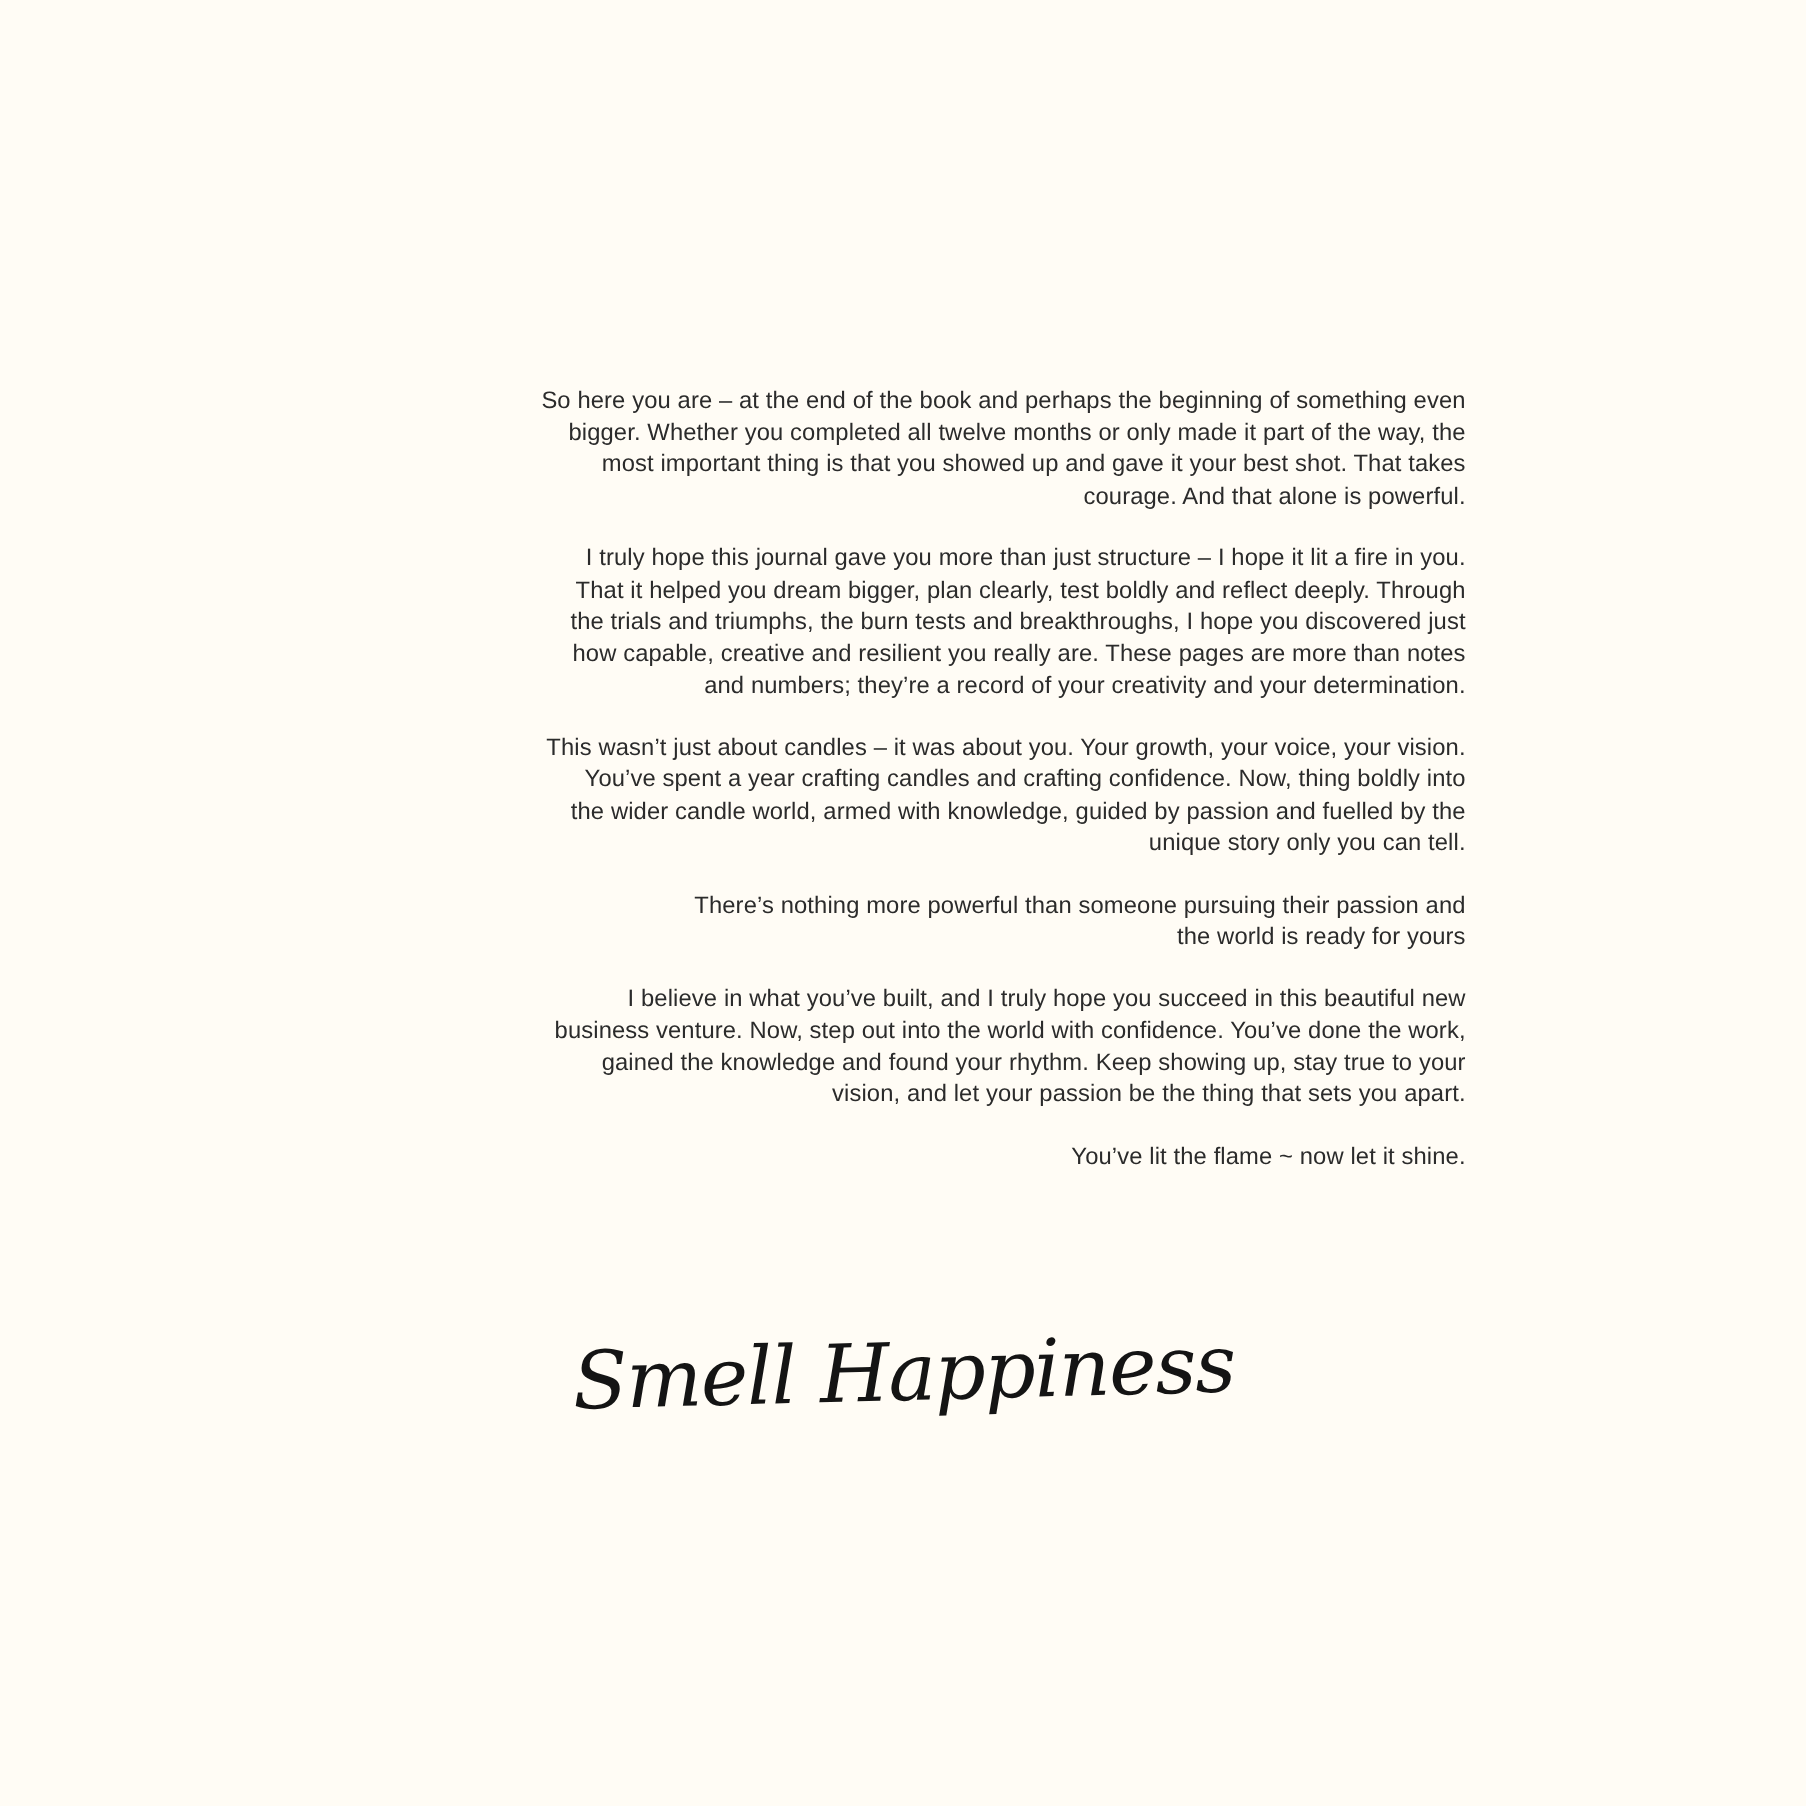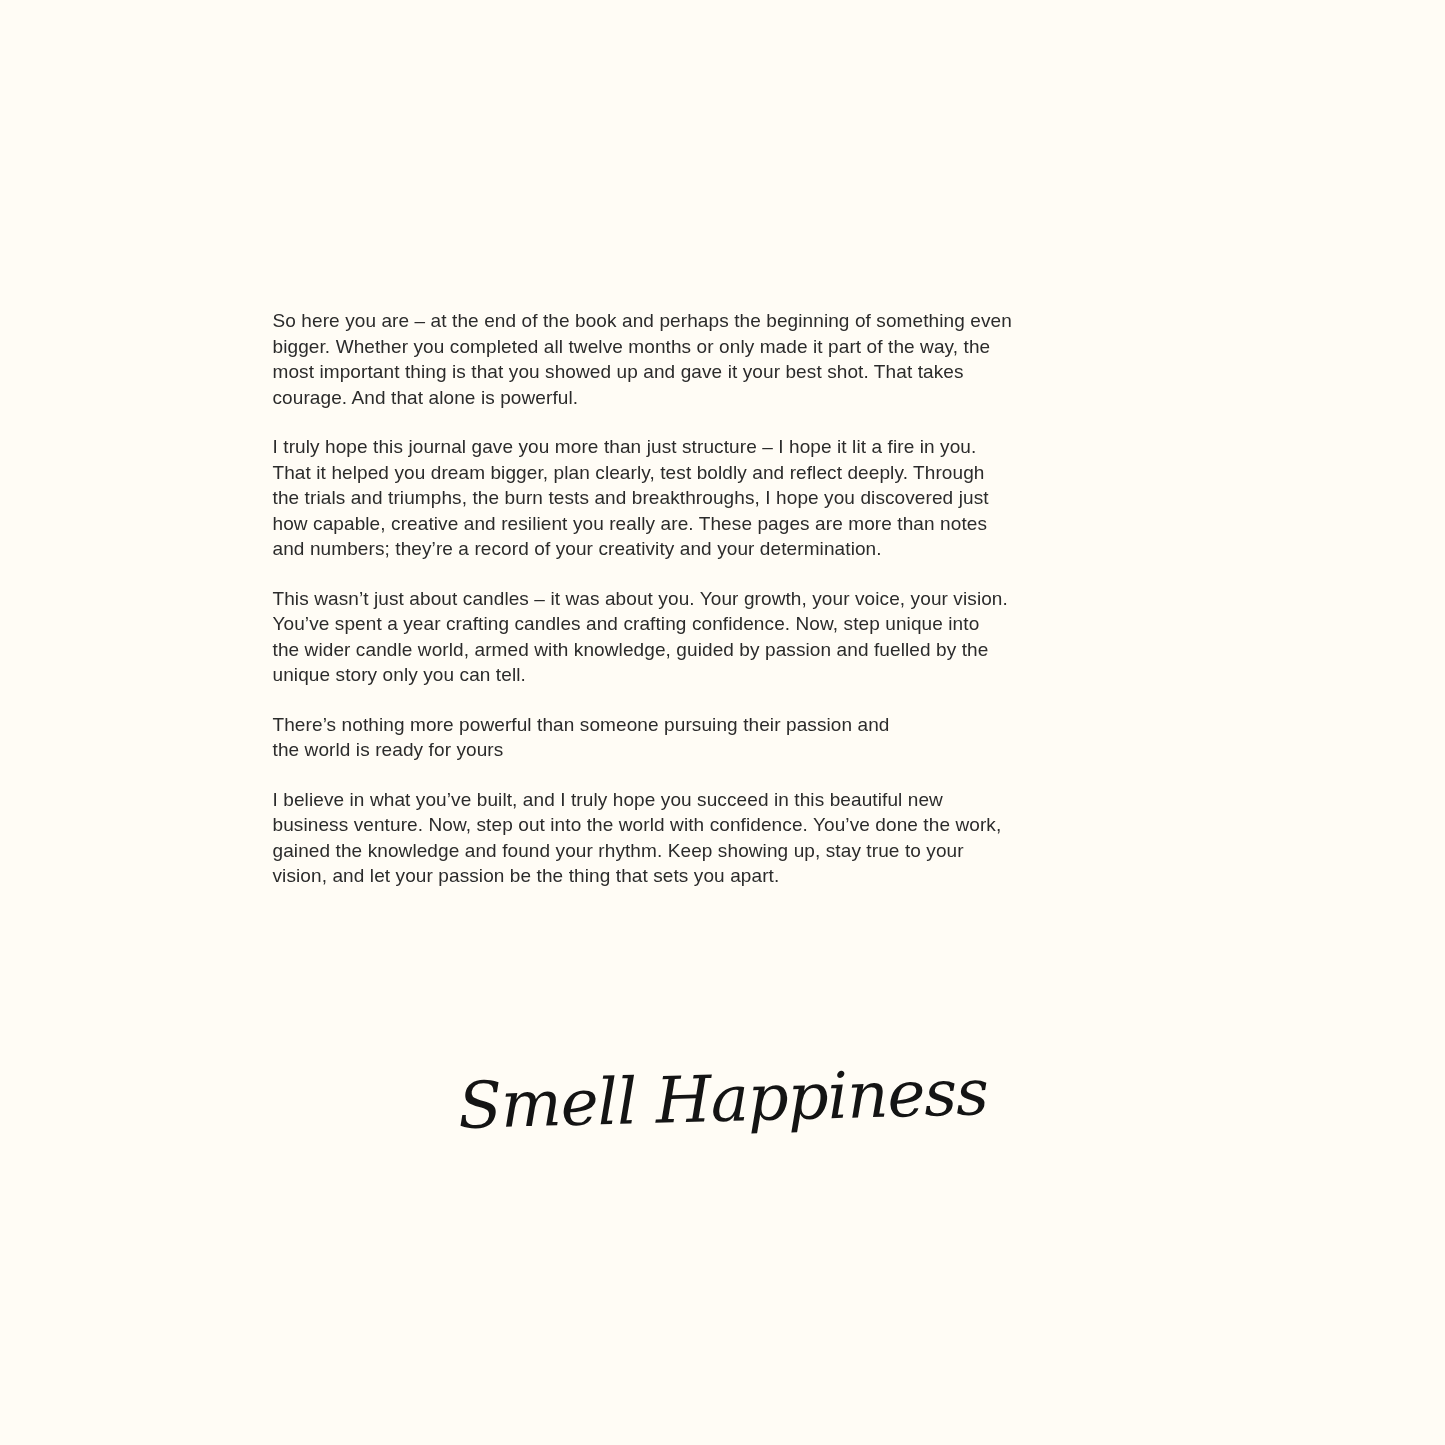--- a/index.html
+++ b/index.html
@@ -18,21 +18,21 @@
     position: absolute;
     inset: 0;
     background: #FFFCF5;
   }
   .closing-message {
     position: absolute;
     top: 308px;
     left: 50%;
     transform: translateX(-50%);
     width: 900px;
-    text-align: left;
+    text-align: right;
     color: #2B2B2B;
     font-size: 19px;
     line-height: 25.5px;
     letter-spacing: 0.1px;
   }
   .closing-message p {
     margin: 0 0 24px 0;
     white-space: pre-line; 
   }
   .closing-message p:last-child {
@@ -62,26 +62,27 @@
     <p>So here you are – at the end of the book and perhaps the beginning of something even
 bigger. Whether you completed all twelve months or only made it part of the way, the
 most important thing is that you showed up and gave it your best shot. That takes
 courage. And that alone is powerful.</p>
     <p>I truly hope this journal gave you more than just structure – I hope it lit a fire in you.
 That it helped you dream bigger, plan clearly, test boldly and reflect deeply. Through
 the trials and triumphs, the burn tests and breakthroughs, I hope you discovered just
 how capable, creative and resilient you really are. These pages are more than notes
 and numbers; they’re a record of your creativity and your determination.</p>
     <p>This wasn’t just about candles – it was about you. Your growth, your voice, your vision.
-You’ve spent a year crafting candles and crafting confidence. Now, step unique into
+You’ve spent a year crafting candles and crafting confidence. Now, thing boldly into
 the wider candle world, armed with knowledge, guided by passion and fuelled by the
 unique story only you can tell.</p>
     <p>There’s nothing more powerful than someone pursuing their passion and
 the world is ready for yours</p>
     <p>I believe in what you’ve built, and I truly hope you succeed in this beautiful new
 business venture. Now, step out into the world with confidence. You’ve done the work,
 gained the knowledge and found your rhythm. Keep showing up, stay true to your
 vision, and let your passion be the thing that sets you apart.</p>
+    <p>You’ve lit the flame ~ now let it shine.</p>
   </div>
 
   <div class="signature">Smell Happiness</div>
 
 </div>
 
 </body></html>

